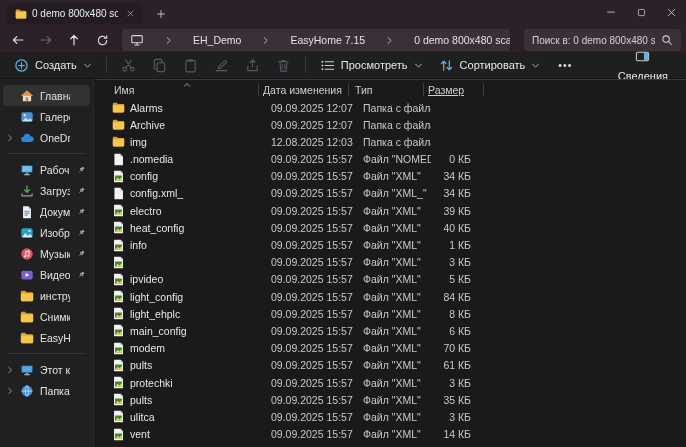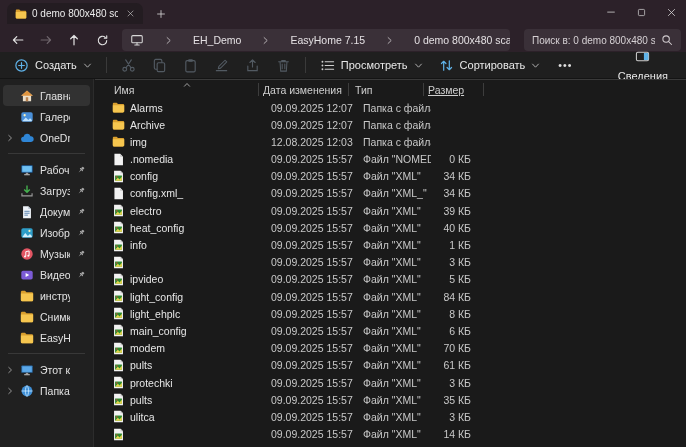--- a/index.html
+++ b/index.html
@@ -725,18 +725,19 @@
         </svg>
     <span class="c-name">ulitca</span>
     <span class="c-date">09.09.2025 15:57</span>
     <span class="c-type">Файл "XML"</span>
     <span class="c-size">3 КБ</span>
   </div>
       <div class="frow">
     <svg class="f-ico">
           <use href="#icon-xml"></use>
         </svg>
+    <span class="c-name">vent</span>
     <span class="c-date">09.09.2025 15:57</span>
     <span class="c-type">Файл "XML"</span>
     <span class="c-size">14 КБ</span>
   </div>
     </div>
 </div>
 
 </body></html>

